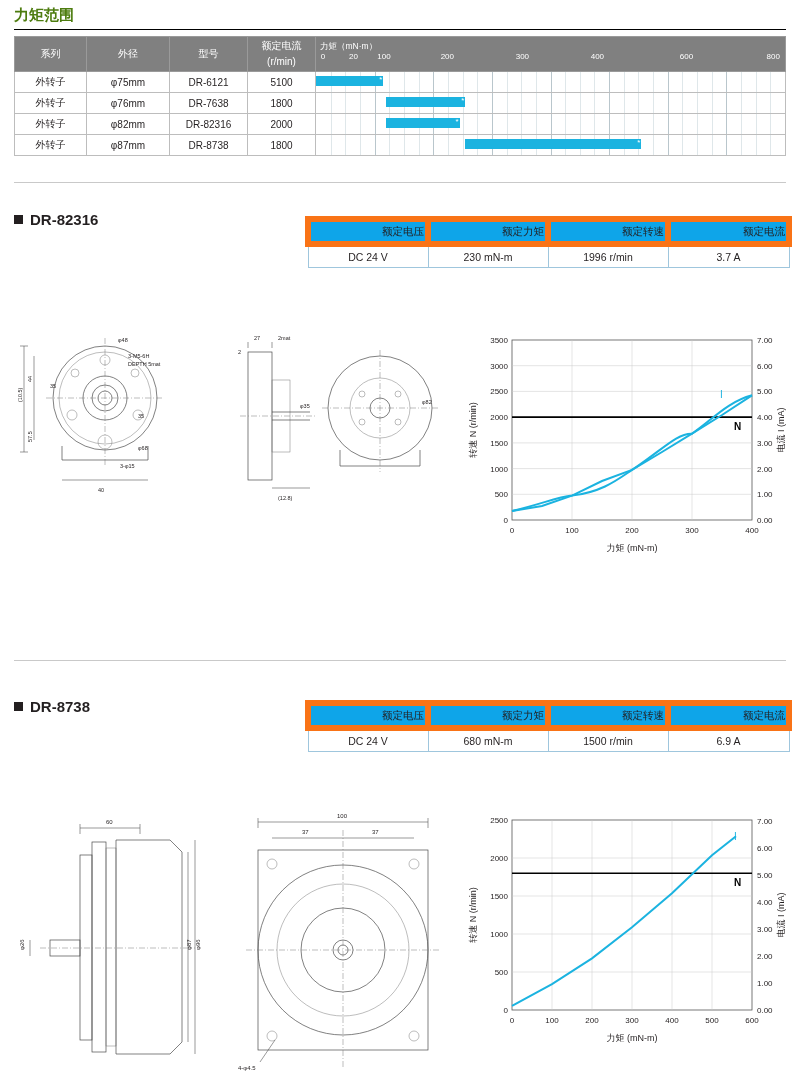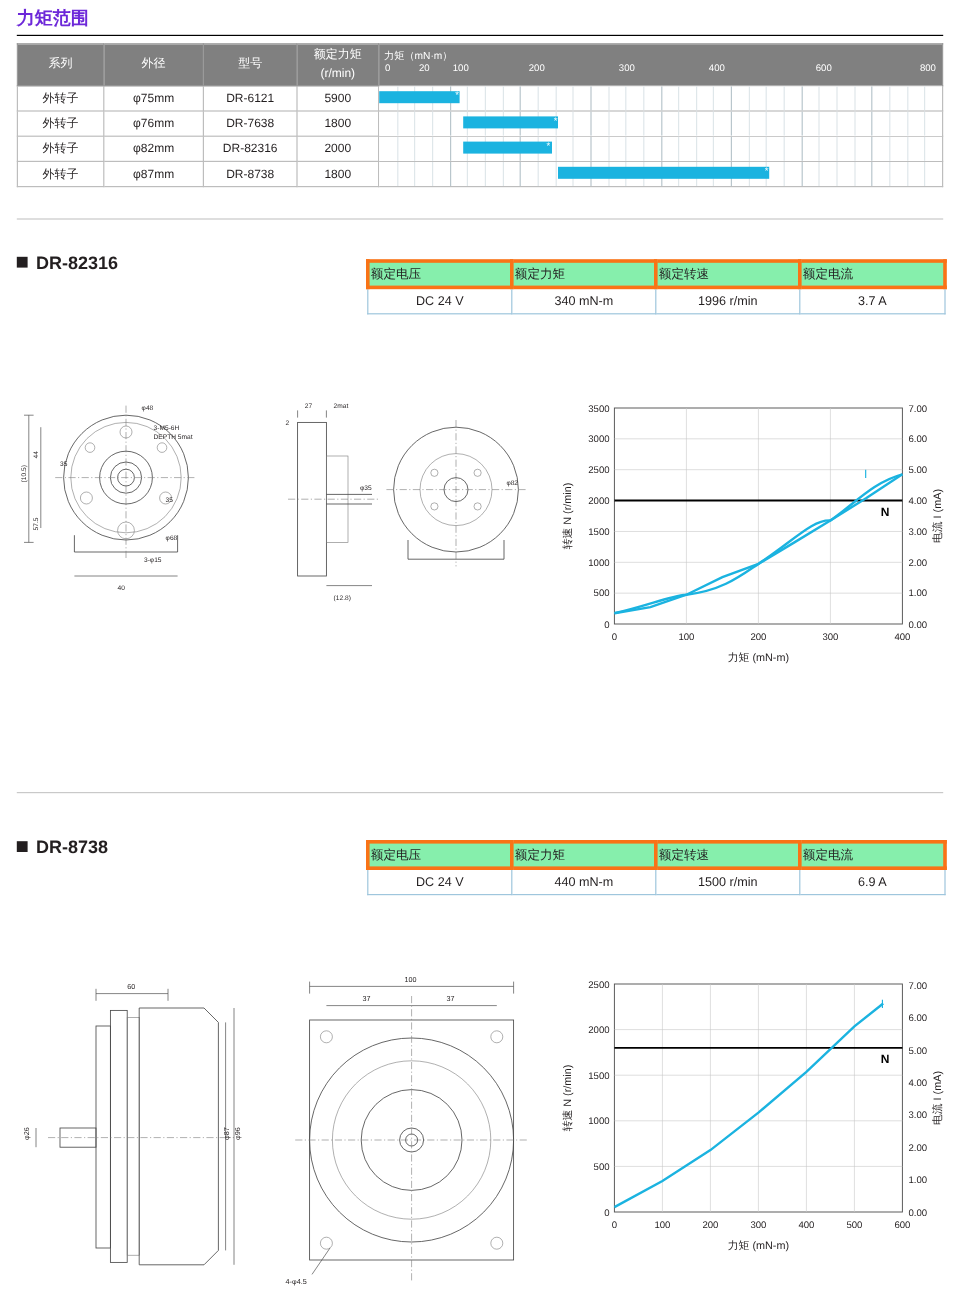--- a/index.html
+++ b/index.html
@@ -8,21 +8,21 @@
     background:#ffffff;
     font-family:"Liberation Sans","DejaVu Sans",sans-serif;
     color:#231f20;
     position:relative;
     overflow:hidden;
   }
   .page{position:relative;width:800px;height:1086px;}
 
   
   .sec-title{
-    font-size:15px;font-weight:bold;color:#6d28d9;
+    font-size:15px;font-weight:bold;color:#4d7c0f;
     padding:6px 0 4px 14px;
   }
   .rule{border-bottom:1px solid #000;margin:0 14px;}
 
   .range-wrap{margin:6px 14px 0 14px;}
   table.range{border-collapse:collapse;width:772px;table-layout:fixed;}
   table.range th{
     background:#808080;color:#fff;font-weight:normal;font-size:10px;
     border:1px solid #9a9a9a;height:16px;line-height:16px;text-align:center;
   }
@@ -53,22 +53,22 @@
     position:absolute;font-size:15px;font-weight:bold;color:#231f20;
   }
   .model-title .sq{
     display:inline-block;width:9px;height:9px;background:#231f20;margin-right:7px;
     vertical-align:1px;
   }
   table.spec{
     position:absolute;border-collapse:collapse;table-layout:fixed;width:481px;
   }
   table.spec th{
-    background:#86efac;border:3px solid #f97316;color:#231f20;font-weight:normal;
-    font-size:10.5px;height:17px;text-align:left;
+    background:#0ea5e9;border:6px solid #f97316;color:#231f20;font-weight:normal;
+    font-size:10.5px;height:17px;text-align:right;
   }
   table.spec td{
     border:1px solid #9fc6dd;font-size:10.5px;height:18px;text-align:center;background:#fff;
   }
 
   .drawing{position:absolute;}
   .graph{position:absolute;}
 
   svg{display:block;}
   .axis-label{font-size:8px;fill:#231f20;font-family:"Liberation Sans",sans-serif;}
@@ -98,40 +98,40 @@
           <col style="width:83px">
           <col style="width:78px">
           <col style="width:68px">
           <col>
       </colgroup>
       <thead>
         <tr>
           <th>系列</th>
           <th>外径</th>
           <th>型号</th>
-          <th>额定力矩 (r/min)</th>
+          <th>额定电流 (r/min)</th>
           <th class="chart-head">
             <span class="lbl">力矩（mN·m）</span>
             <span class="tick" style="left:1.5%">0</span>
             <span class="tick" style="left:8%">20</span>
             <span class="tick" style="left:14.5%">100</span>
             <span class="tick" style="left:28%">200</span>
             <span class="tick" style="left:44%">300</span>
             <span class="tick" style="left:60%">400</span>
             <span class="tick" style="left:79%">600</span>
             <span class="tick" style="left:97.5%">800</span>
           </th>
         </tr>
       </thead>
       <tbody>
         <tr>
           <td>外转子</td>
           <td>φ75mm</td>
           <td>DR-6121</td>
-          <td>5900</td>
+          <td>5100</td>
           <td class="barcell">
             <span class="grid">
                 <i class="" style="left:3.125%"></i>
                 <i class="" style="left:6.25%"></i>
                 <i class="" style="left:9.375%"></i>
                 <i class="major" style="left:12.5%"></i>
                 <i class="" style="left:15.625%"></i>
                 <i class="" style="left:18.75%"></i>
                 <i class="" style="left:21.875%"></i>
                 <i class="major" style="left:25%"></i>
@@ -315,21 +315,21 @@
       </colgroup>
     <tbody>
         <tr>
       <th>额定电压</th>
       <th>额定力矩</th>
       <th>额定转速</th>
       <th>额定电流</th>
     </tr>
     <tr>
       <td>DC 24 V</td>
-      <td>340 mN-m</td>
+      <td>230 mN-m</td>
       <td>1996 r/min</td>
       <td>3.7 A</td>
     </tr>
   </tbody>
     </table>
 
   <div class="drawing" style="left:10px;top:320px">
     <svg width="440" height="210" viewBox="0 0 440 210">
 
       <g>
@@ -465,21 +465,21 @@
       </colgroup>
     <tbody>
         <tr>
       <th>额定电压</th>
       <th>额定力矩</th>
       <th>额定转速</th>
       <th>额定电流</th>
     </tr>
     <tr>
       <td>DC 24 V</td>
-      <td>440 mN-m</td>
+      <td>680 mN-m</td>
       <td>1500 r/min</td>
       <td>6.9 A</td>
     </tr>
   </tbody>
     </table>
 
   <div class="drawing" style="left:10px;top:800px">
     <svg width="440" height="275" viewBox="0 0 440 275">
 
       <g>

